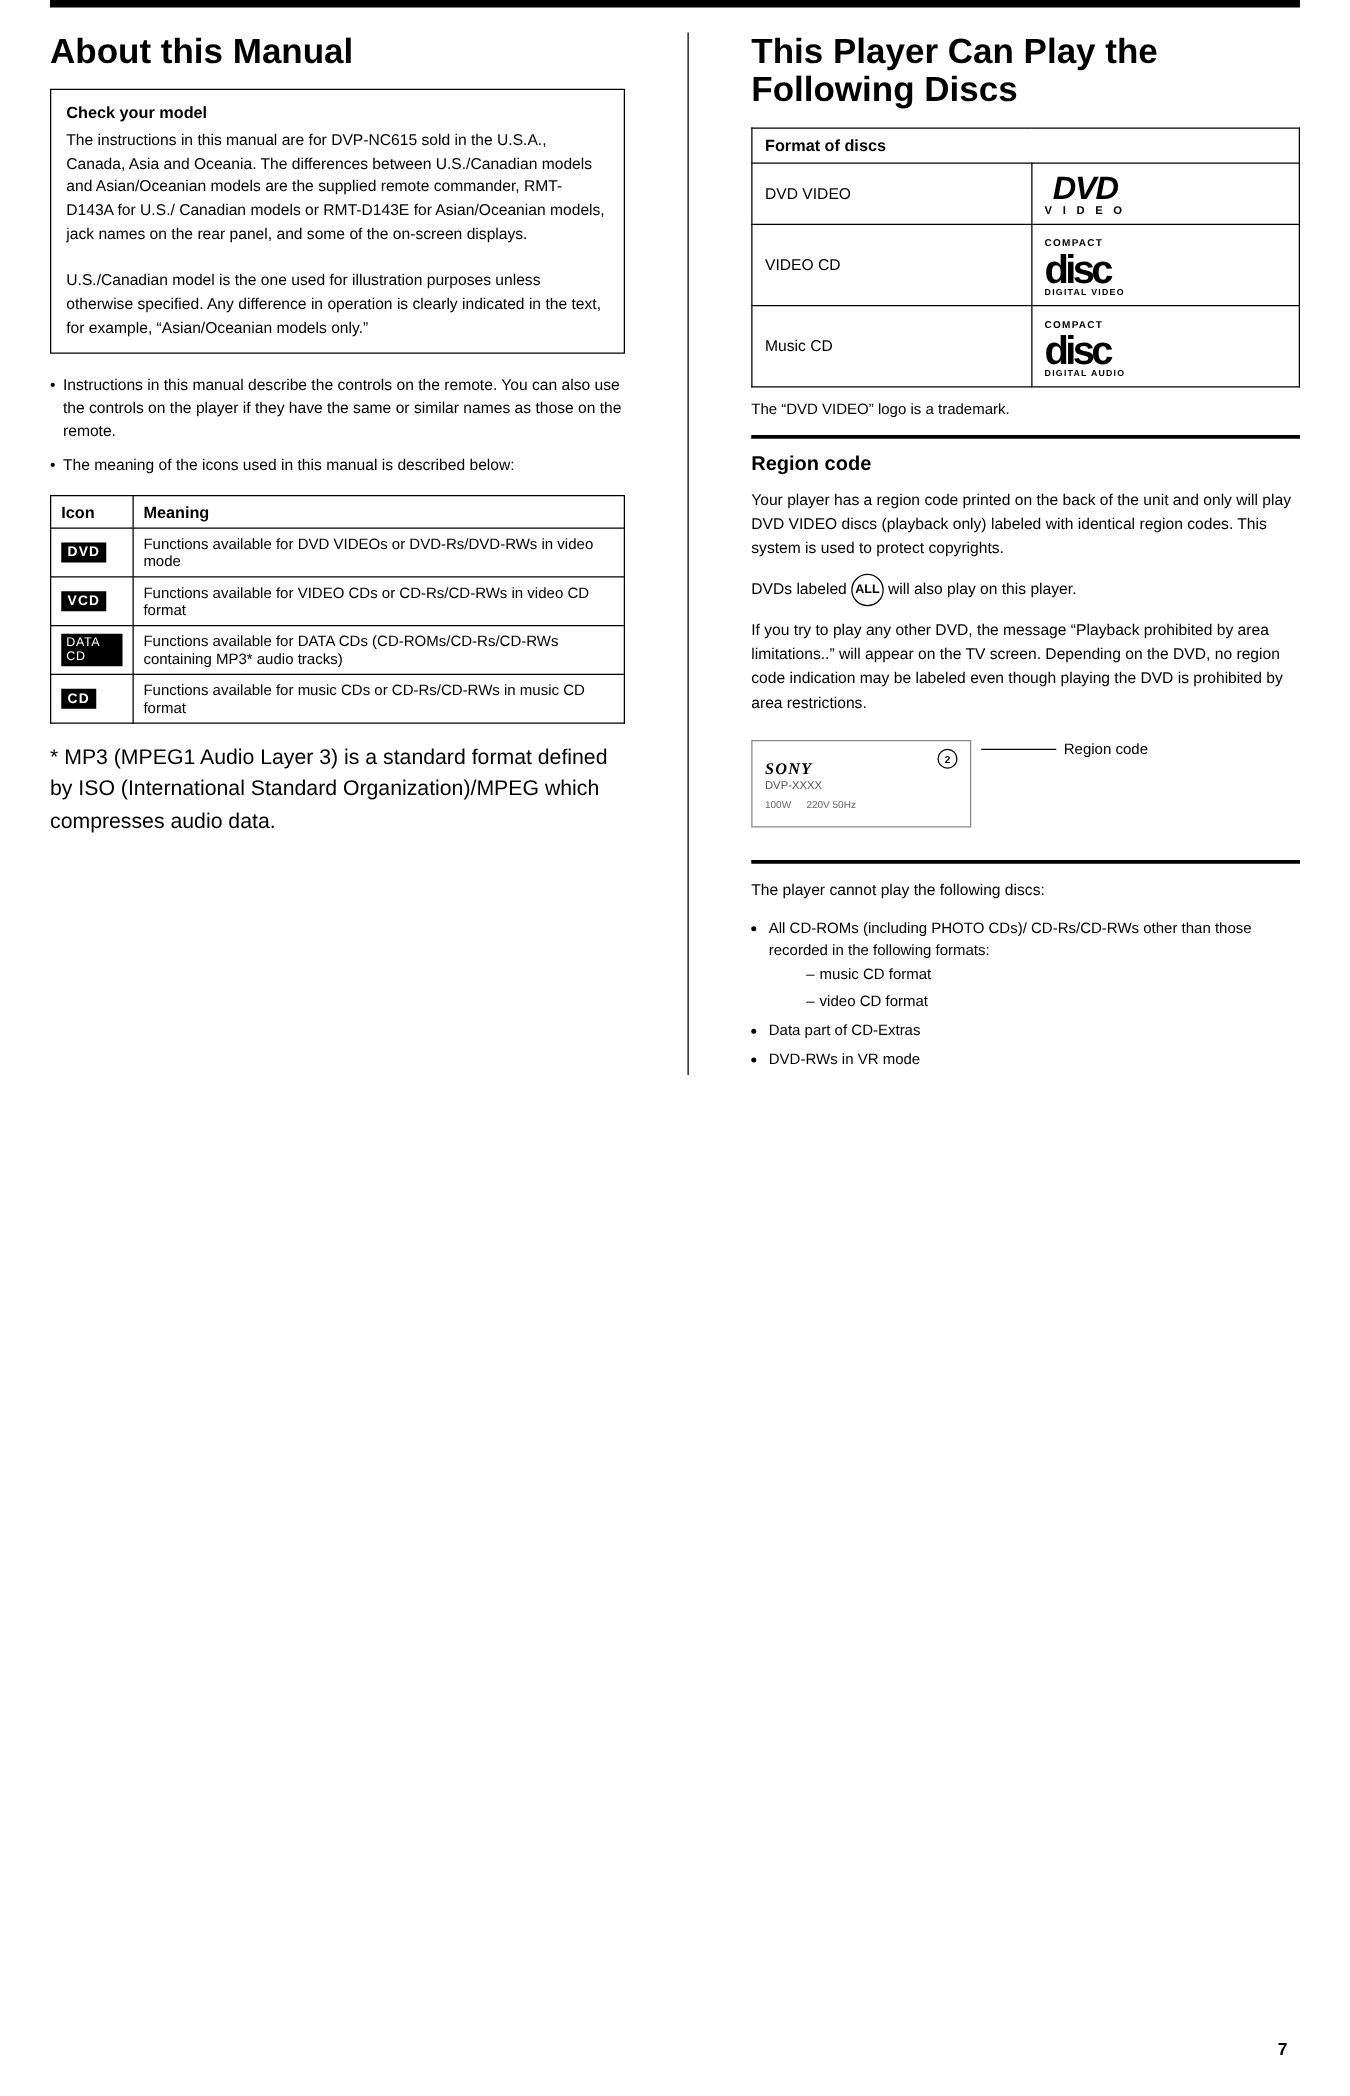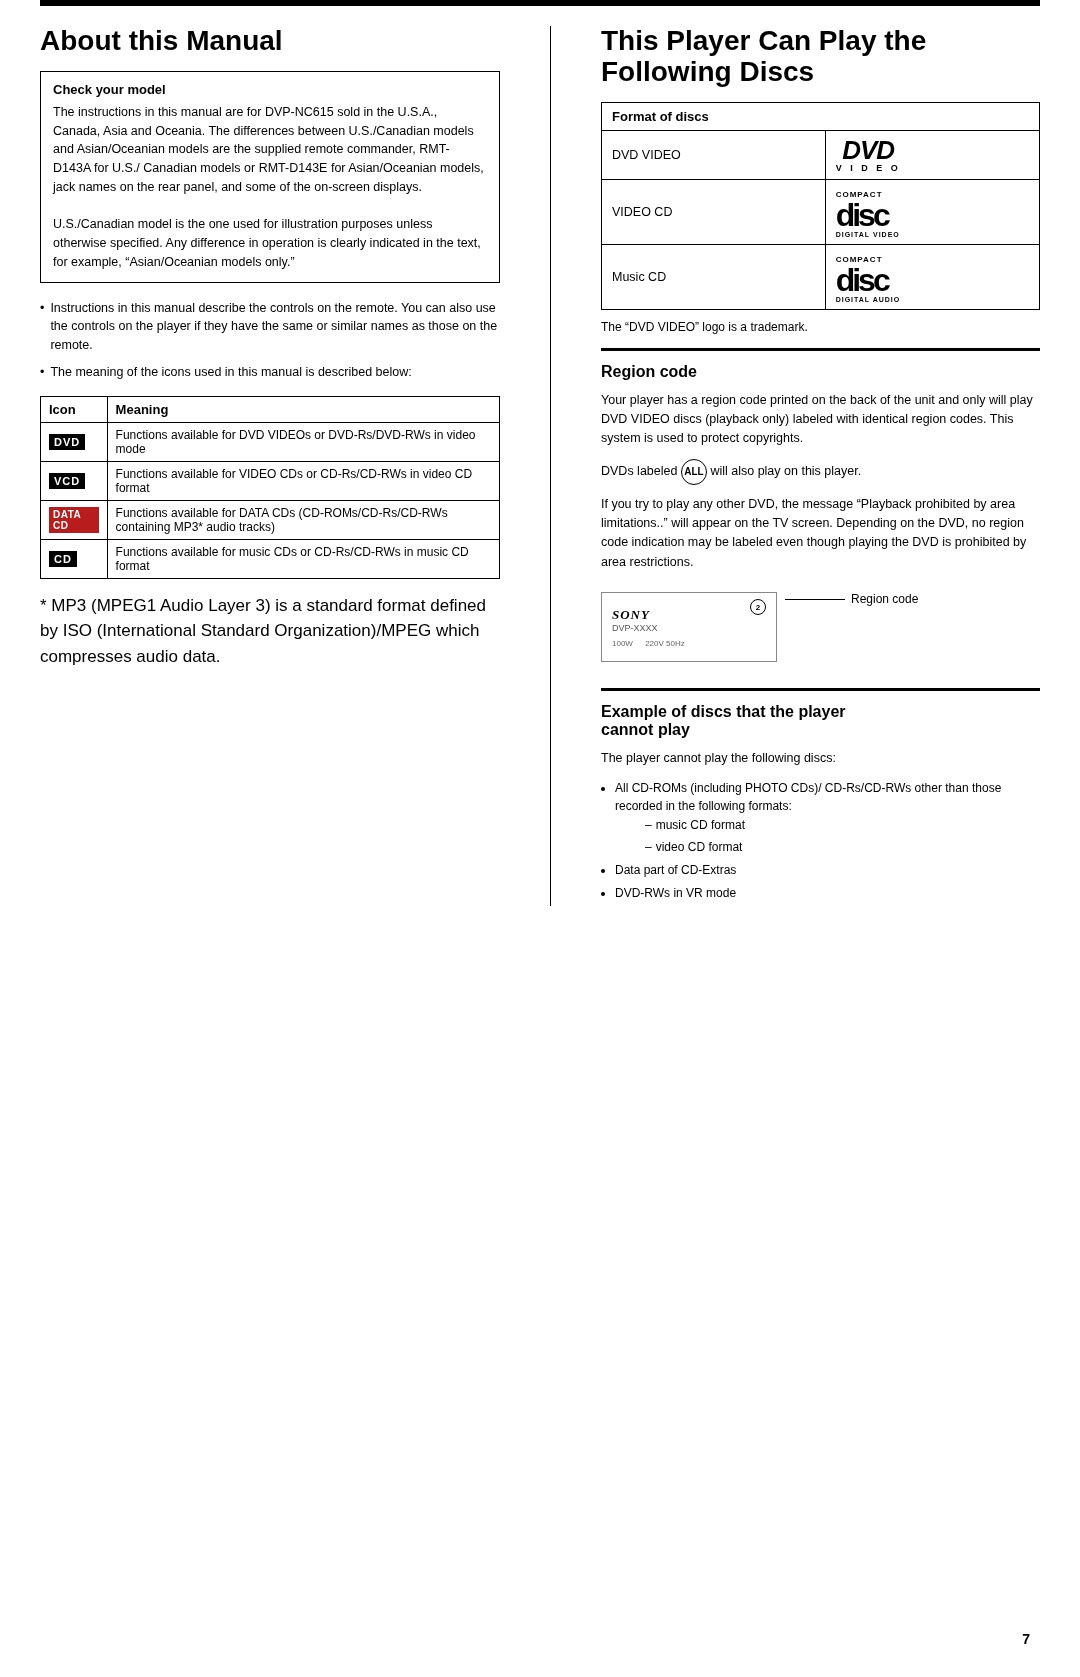--- a/index.html
+++ b/index.html
@@ -95,23 +95,23 @@
       background: #000;
       color: #fff;
       font-weight: bold;
       font-size: 11px;
       padding: 2px 5px;
       letter-spacing: 1px;
     }
 
     .icon-badge-data {
       display: inline-block;
-      background: #b91c1c;
+      background: #000000;
       color: #fff;
-      font-weight: bold;
+      font-weight: normal;
       font-size: 10px;
       padding: 2px 4px;
       letter-spacing: 0.5px;
     }
 
     .footnote {
       font-size: 17px;
       line-height: 1.5;
       margin-top: 4px;
     }
@@ -409,24 +409,20 @@
       <div style="display:flex; flex-direction:column; justify-content:flex-start; margin-left:8px; margin-top:10px;">
         <div style="display:flex; align-items:center;">
           <div style="width:60px; border-top:1px solid #000;"></div>
           <span style="font-size:12px; margin-left:6px;">Region code</span>
         </div>
       </div>
     </div>
 
     <div class="section-separator"></div>
 
-    <h2 class="subsection-title">
-      <span>Example of discs that the player</span><br>
-      <span>cannot play</span>
-    </h2>
 
     <p class="body-text">The player cannot play the following discs:</p>
 
     <ul class="cannot-play-list">
       <li>
         All CD-ROMs (including PHOTO CDs)/ CD-Rs/CD-RWs other than those recorded in the following formats:
         <ul class="sub-list">
           <li>music CD format</li>
           <li>video CD format</li>
         </ul>

